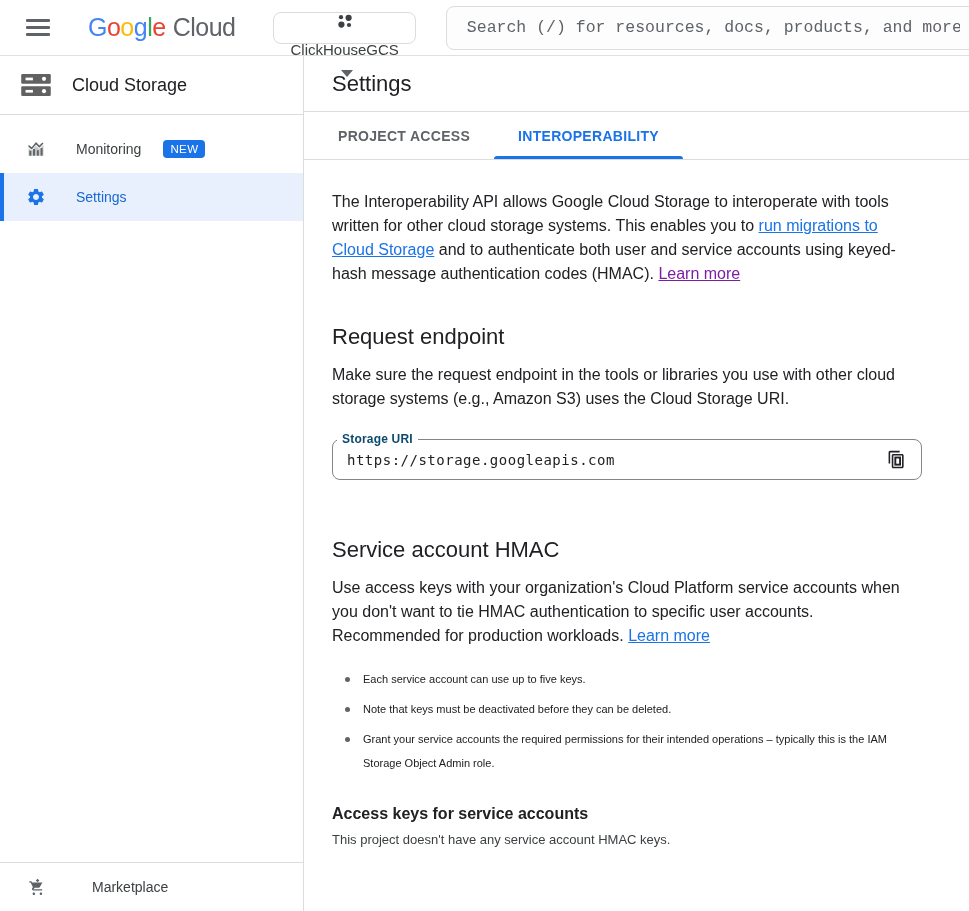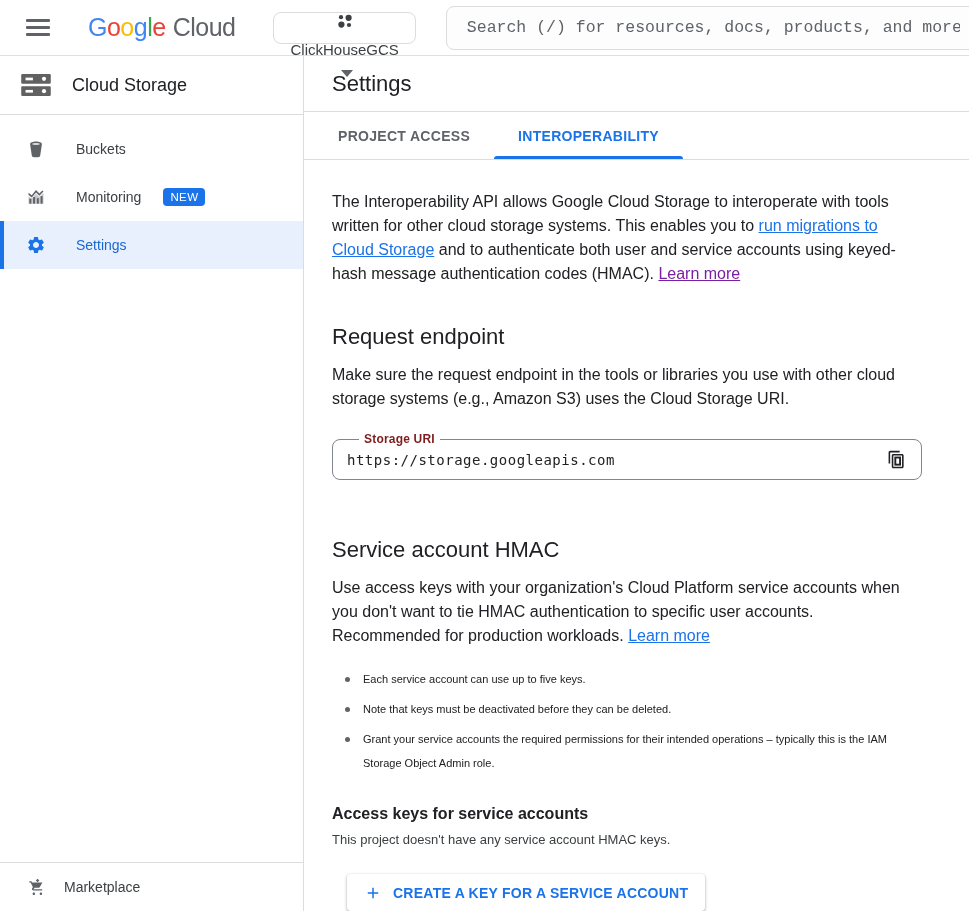--- a/index.html
+++ b/index.html
@@ -36,21 +36,21 @@
   .nav-item { height: 48px; display: flex; align-items: center; padding-left: 22px; gap: 30px;
     font-size: 14px; color: #3c4043; cursor: pointer; border-left: 4px solid transparent; }
   .nav-item .nav-icon { width: 20px; height: 20px; flex-shrink: 0; display:flex; align-items:center; justify-content:center; }
   .nav-item .nav-icon svg { fill: #5f6368; }
   .nav-item.selected { background: #e8f0fe; border-left-color: #1a73e8; color: #1967d2; }
   .nav-item.selected .nav-icon svg { fill: #1a73e8; }
   .badge-new { margin-left: -8px; background: #1a73e8; color: #fff; font-size: 11.5px; letter-spacing: .4px;
     padding: 3px 7px; border-radius: 4px; }
   .sidebar-spacer { flex: 1; }
   .sidebar-footer { border-top: 1px solid #dadce0; }
-  .sidebar-footer .nav-item { padding-left: 24px; gap: 16px; }
+  .sidebar-footer .nav-item { padding-left: 24px; gap: 44px; }
   .sidebar-footer .nav-icon svg { fill: #5f6368; }
 
   
   .main { flex: 1; overflow: hidden; }
   .main-header { height: 56px; display: flex; align-items: center; padding-left: 28px;
     border-bottom: 1px solid #dadce0; }
   .main-title { font-size: 22px; font-weight: 400; color: #202124; }
   .tabbar { height: 48px; display: flex; padding-left: 10px; border-bottom: 1px solid #dadce0; }
   .tab { padding: 0 24px; display: flex; align-items: center; font-size: 14px; font-weight: 700;
     letter-spacing: .3px; color: #5f6368; position: relative; cursor: pointer; }
@@ -62,22 +62,22 @@
   .content p { font-size: 16px; line-height: 24px; color: #202124; }
   a.link { color: #1a73e8; text-decoration: underline; cursor: pointer; }
   a.link.visited { color: #7b1fa2; }
   h2.section-heading { font-size: 22px; font-weight: 400; color: #202124; margin: 38px 0 13px; }
   h3.sub-heading { font-size: 16px; font-weight: 700; color: #202124; margin: 30px 0 9px; }
   .muted-line { font-size: 13px; color: #3c4043; margin-bottom: 25px; }
 
   
   .uri-field { margin-top: 28px; height: 41px; border: 1px solid #80868b; border-radius: 8px;
     position: relative; display: flex; align-items: center; padding: 0 8px 0 14px; }
-  .uri-field .field-label { position: absolute; top: -8px; left: 26px; background: #fff; padding: 0 5px;
-    font-size: 12px; font-weight: 700; color: #7f1d1d; letter-spacing: .2px; }
+  .uri-field .field-label { position: absolute; top: -8px; left: 4px; background: #fff; padding: 0 5px;
+    font-size: 12px; font-weight: 700; color: #0c4a6e; letter-spacing: .2px; }
   .uri-field .field-value { font-family: "DejaVu Sans Mono", monospace; font-size: 14px;
     letter-spacing: .5px; color: #202124; }
   .copy-btn { margin-left: auto; width: 34px; height: 34px; display: flex; align-items: center;
     justify-content: center; border: none; background: transparent; cursor: pointer; border-radius: 50%; }
   .copy-btn svg { fill: #202124; }
 
   
   ul.hmac-bullets { list-style: none; margin-top: 19px; }
   ul.hmac-bullets li { position: relative; padding-left: 31px; font-size: 11px; line-height: 24px;
     color: #202124; margin-bottom: 6px; }
@@ -138,28 +138,20 @@
           <rect x="4.5" y="7" width="6" height="2.2" fill="#fff"></rect>
           <circle cx="19.5" cy="8" r="1.7" fill="#fff"></circle>
           <rect x="4.5" y="17" width="6" height="2.2" fill="#fff"></rect>
           <circle cx="19.5" cy="18" r="1.7" fill="#fff"></circle>
         </svg>
       </span>
       <span class="product-title">Cloud Storage</span>
     </div>
 
     <div class="nav">
-      <div class="nav-item">
-        <span class="nav-icon">
-          <svg width="20" height="20" viewBox="0 0 24 24">
-            <path d="M12 3c-3.9 0-7 1.2-7 2.8V7l2 13c0 1.1 2.2 2 5 2s5-.9 5-2l2-13V5.8C19 4.2 15.9 3 12 3zm0 2c2.8 0 4.6.7 5 1-0.4.3-2.2 1-5 1s-4.6-.7-5-1c.4-.3 2.2-1 5-1z"></path>
-          </svg>
-        </span>
-        <span>Buckets</span>
-      </div>
 
       <div class="nav-item">
         <span class="nav-icon">
           <svg width="20" height="20" viewBox="0 0 24 24">
             <path d="M3 20V11l4 3 5-6 4 4 5-5v13H3z" opacity=".35"></path>
             <path d="M3 9.5l4 3 5-6 4 4 5-5-1.4-1.4-3.6 3.6-4-4-5.1 6.1L3 7z"></path>
             <rect x="4" y="14" width="2.4" height="6"></rect>
             <rect x="8.5" y="12" width="2.4" height="8"></rect>
             <rect x="13" y="13.5" width="2.4" height="6.5"></rect>
             <rect x="17.5" y="11" width="2.4" height="9"></rect>
@@ -229,23 +221,15 @@
 
       <ul class="hmac-bullets">
         <li>Each service account can use up to five keys.</li>
         <li>Note that keys must be deactivated before they can be deleted.</li>
         <li>Grant your service accounts the required permissions for their intended operations – typically this is the IAM Storage Object Admin role.</li>
       </ul>
 
       <h3 class="sub-heading">Access keys for service accounts</h3>
       <div class="muted-line">This project doesn't have any service account HMAC keys.</div>
 
-      <button class="create-key-btn">
-        <span style="display:flex;">
-          <svg width="18" height="18" viewBox="0 0 24 24">
-            <path d="M19 13h-6v6h-2v-6H5v-2h6V5h2v6h6v2z"></path>
-          </svg>
-        </span>
-        <span>CREATE A KEY FOR A SERVICE ACCOUNT</span>
-      </button>
     </div>
   </div>
 </div>
 
 </body></html>

